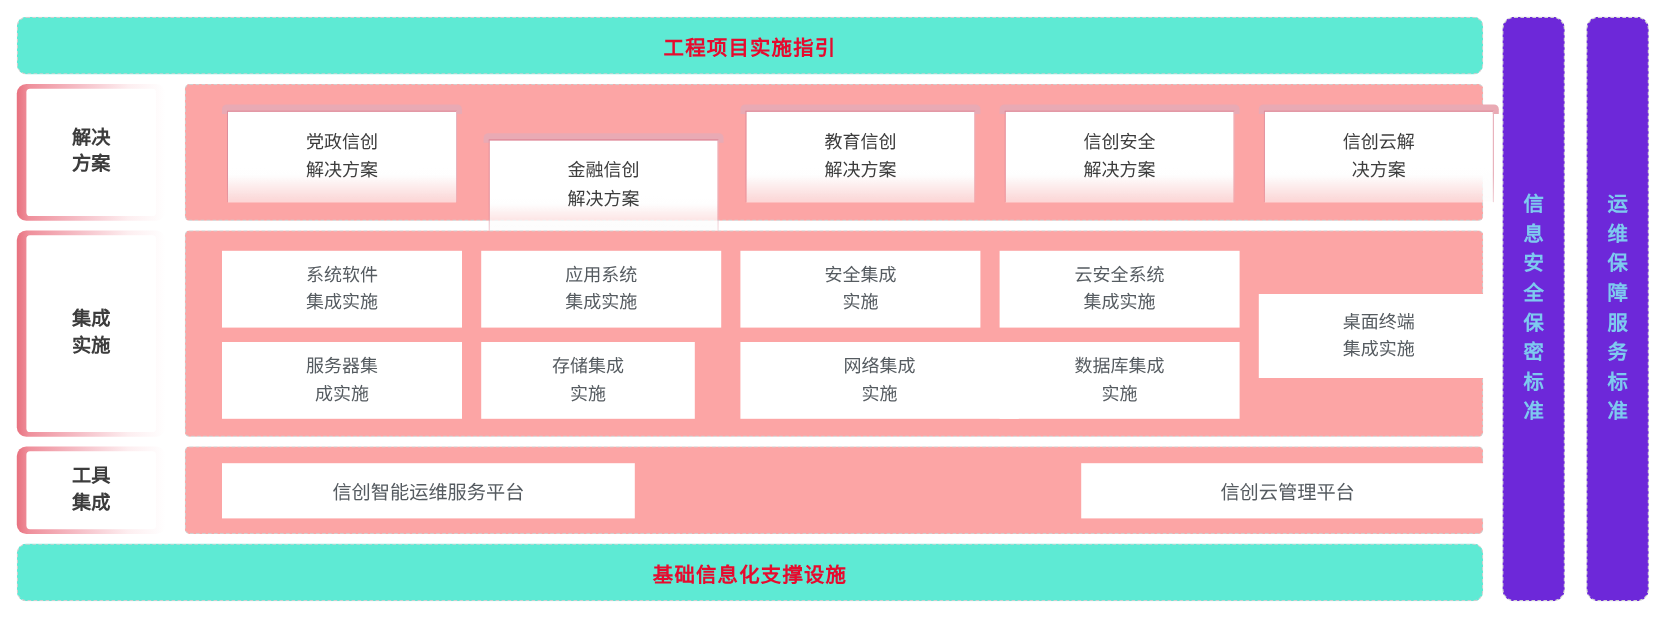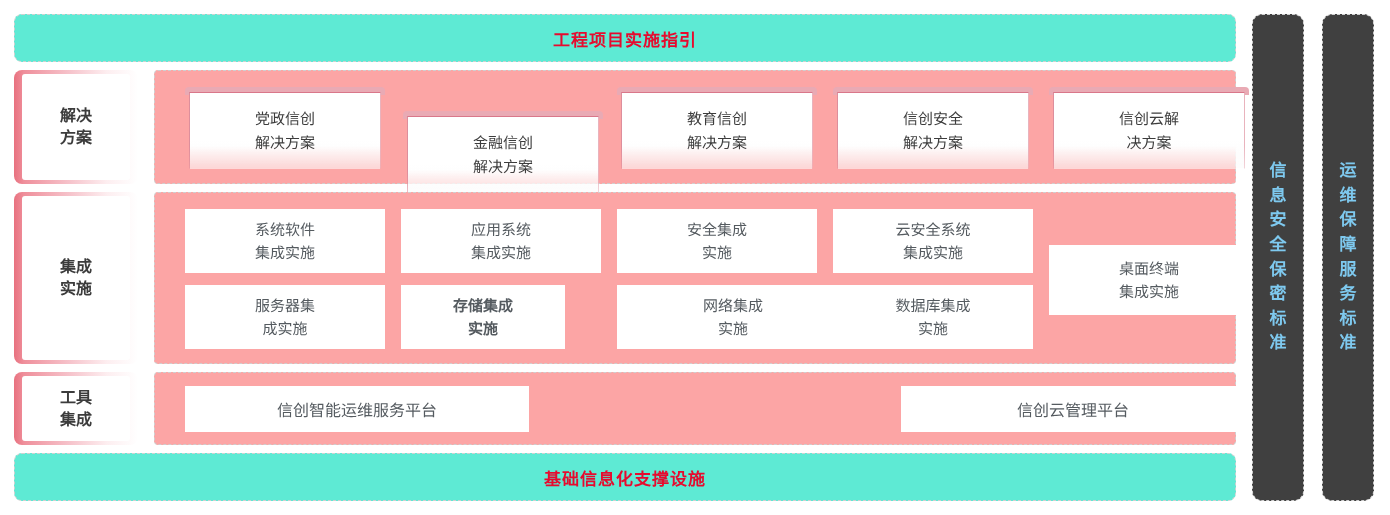--- a/index.html
+++ b/index.html
@@ -170,21 +170,21 @@
 
   
   .vbar{
     position:absolute;
     top:14px;
     width:52px;
     height:487px;
     box-sizing:border-box;
     border:1px dashed #cfcfcf;
     border-radius:10px;
-    background:#404040;
+    background:#6d28d9;
     display:flex;
     align-items:center;
     justify-content:center;
   }
   #vbar-1{left:1252px;}
   #vbar-2{left:1322px;}
   .vbar-text{
     color:#7ec9ef;
     font-size:17px;
     font-weight:bold;
@@ -282,21 +282,21 @@
       </div>
       <div class="int-card" style="left:678px;top:16px;width:200px;height:64px;">
         <span class="int-text">云安全系统
 集成实施</span>
       </div>
 
       <div class="int-card" style="left:30px;top:92px;width:200px;height:64px;">
         <span class="int-text">服务器集
 成实施</span>
       </div>
-      <div class="int-card" style="left:246px;top:92px;width:164px;height:64px;font-weight:bold;">
+      <div class="int-card" style="left:246px;top:92px;width:178px;height:64px;">
         <span class="int-text">存储集成
 实施</span>
       </div>
       <div class="int-card" style="left:462px;top:92px;width:232px;height:64px;">
         <span class="int-text">网络集成
 实施</span>
       </div>
       <div class="int-card" style="left:678px;top:92px;width:200px;height:64px;">
         <span class="int-text">数据库集成
 实施</span>

